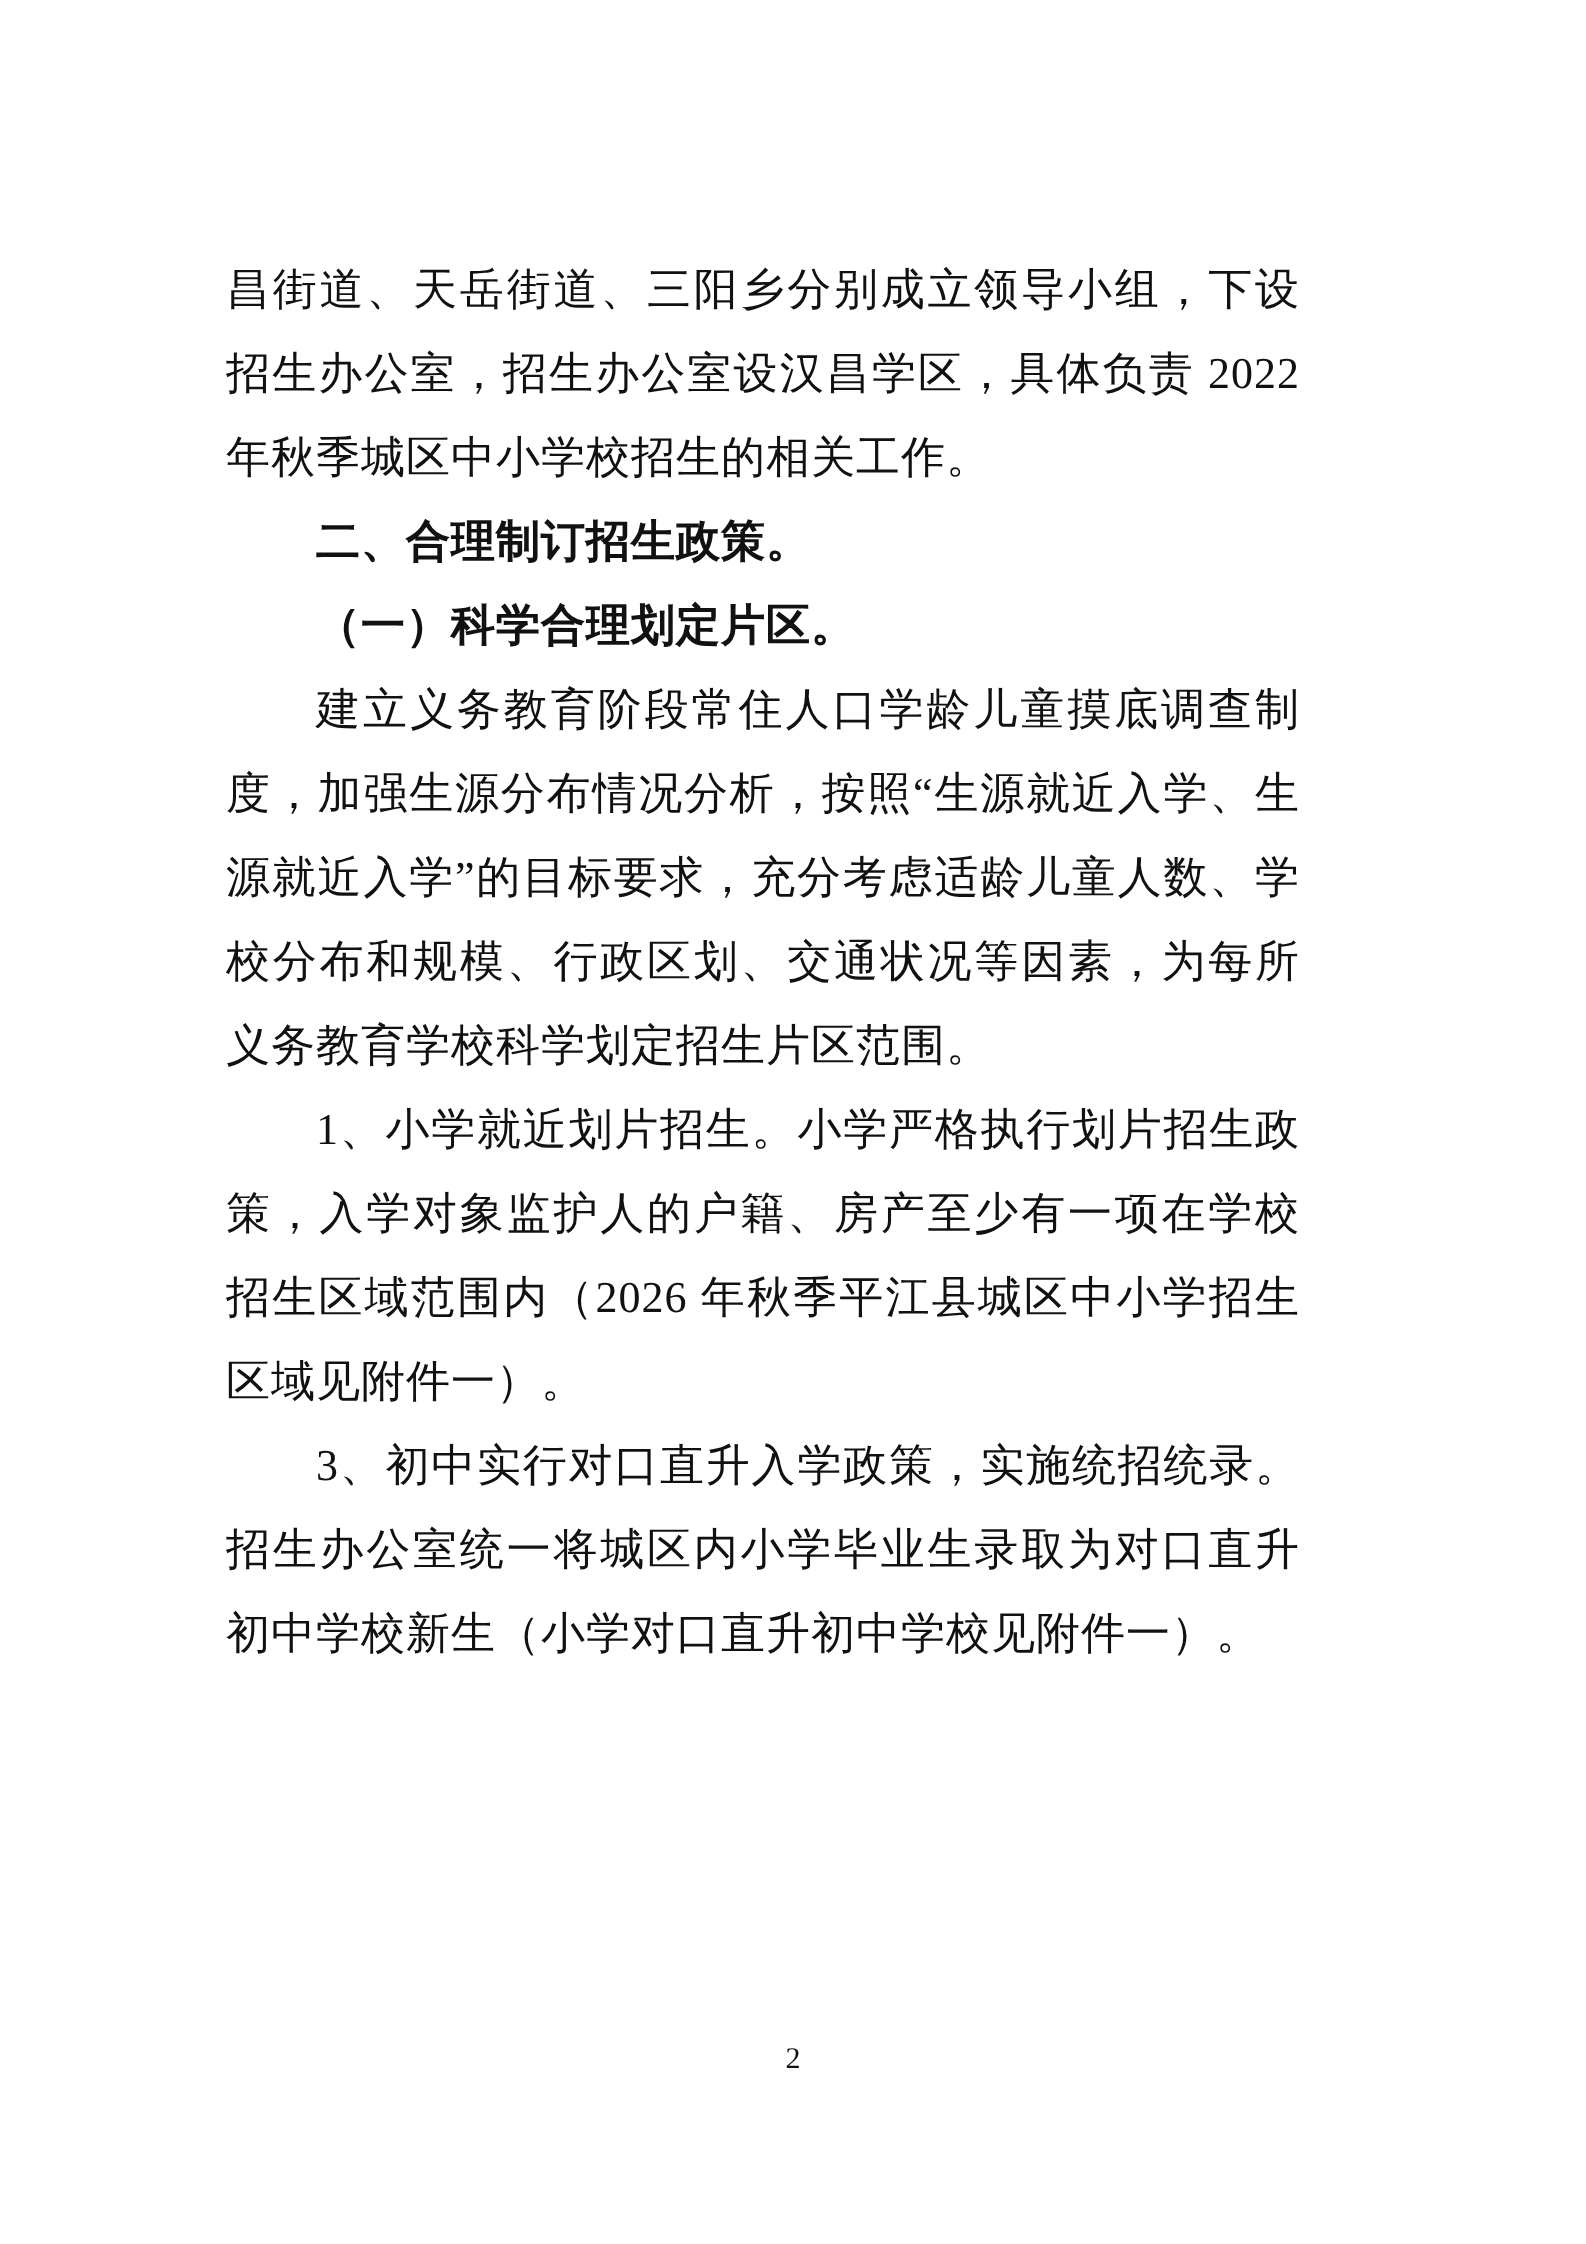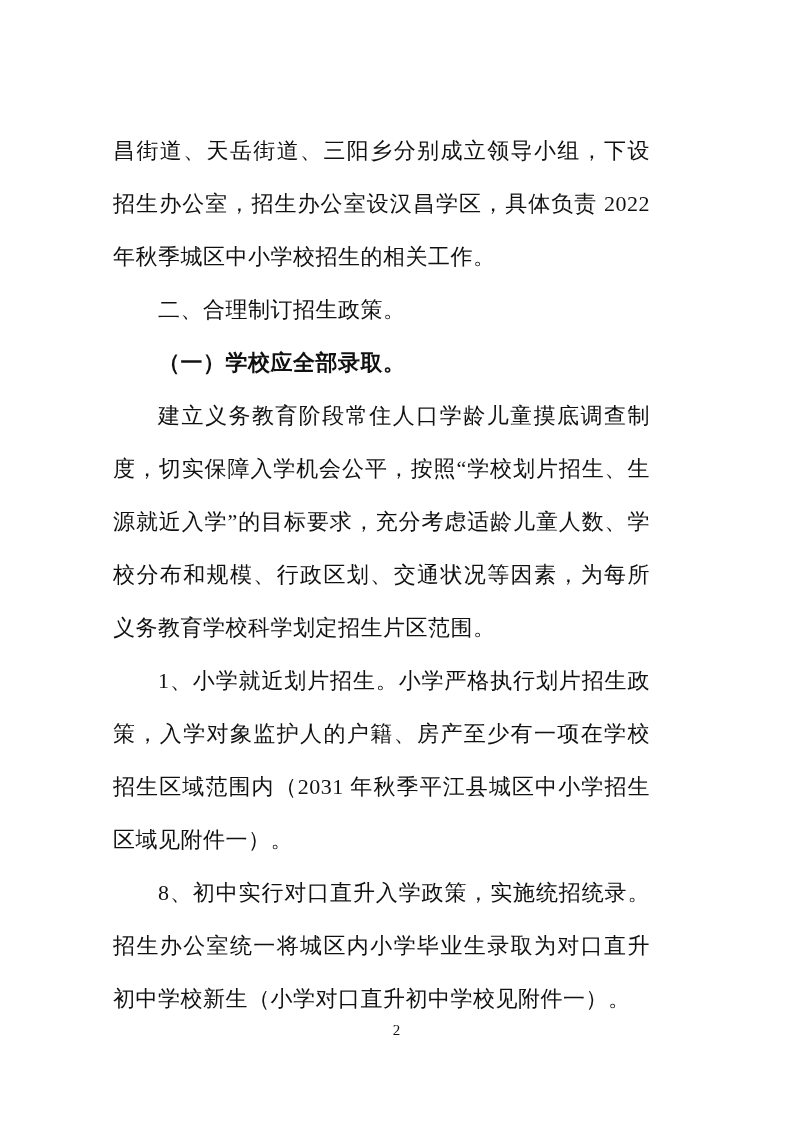--- a/index.html
+++ b/index.html
@@ -15,36 +15,36 @@
     color: #111111;
     font-family: "Liberation Serif", "DejaVu Serif", serif;
     overflow: hidden;
   }
   .content {
     position: absolute;
     left: 113px;
     top: 124px;
     width: 537px;
     font-size: 22px;
-    line-height: 53px;
+    line-height: 42px;
     text-align: justify;
     text-justify: inter-ideograph;
     letter-spacing: 0.5px;
   }
   .content p {
     margin: 0;
     padding: 0;
     text-indent: 45px;
   }
   .content p.noindent {
     text-indent: 0;
   }
   .h-hei {
     font-family: "Liberation Sans", "DejaVu Sans", sans-serif;
-    font-weight: 400;
+    font-weight: 700;
   }
   .h-kai {
     font-weight: 700;
   }
   .page-number {
     position: absolute;
     top: 1020px;
     left: 0;
     width: 793px;
     text-align: center;
@@ -54,19 +54,19 @@
     font-family: "Liberation Serif", "DejaVu Serif", serif;
   }
 </style>
 </head>
 <body>
 
 <div class="page">
   <div class="content">
     <p class="noindent">昌街道、天岳街道、三阳乡分别成立领导小组，下设招生办公室，招生办公室设汉昌学区，具体负责 2022 年秋季城区中小学校招生的相关工作。</p>
     <p class="h-hei">二、合理制订招生政策。</p>
-    <p class="h-kai">（一）学校应全部录取。</p>
-    <p>建立义务教育阶段常住人口学龄儿童摸底调查制度，切实保障入学机会公平，按照“学校划片招生、生源就近入学”的目标要求，充分考虑适龄儿童人数、学校分布和规模、行政区划、交通状况等因素，为每所义务教育学校科学划定招生片区范围。</p>
-    <p>1、小学就近划片招生。小学严格执行划片招生政策，入学对象监护人的户籍、房产至少有一项在学校招生区域范围内（2031 年秋季平江县城区中小学招生区域见附件一）。</p>
-    <p>8、初中实行对口直升入学政策，实施统招统录。招生办公室统一将城区内小学毕业生录取为对口直升初中学校新生（小学对口直升初中学校见附件一）。</p>
+    <p class="h-kai">（一）科学合理划定片区。</p>
+    <p>建立义务教育阶段常住人口学龄儿童摸底调查制度，加强生源分布情况分析，按照“生源就近入学、生源就近入学”的目标要求，充分考虑适龄儿童人数、学校分布和规模、行政区划、交通状况等因素，为每所义务教育学校科学划定招生片区范围。</p>
+    <p>1、小学就近划片招生。小学严格执行划片招生政策，入学对象监护人的户籍、房产至少有一项在学校招生区域范围内（2026 年秋季平江县城区中小学招生区域见附件一）。</p>
+    <p>3、初中实行对口直升入学政策，实施统招统录。招生办公室统一将城区内小学毕业生录取为对口直升初中学校新生（小学对口直升初中学校见附件一）。</p>
   </div>
   <div class="page-number">2</div>
 </div>
 
 </body></html>

